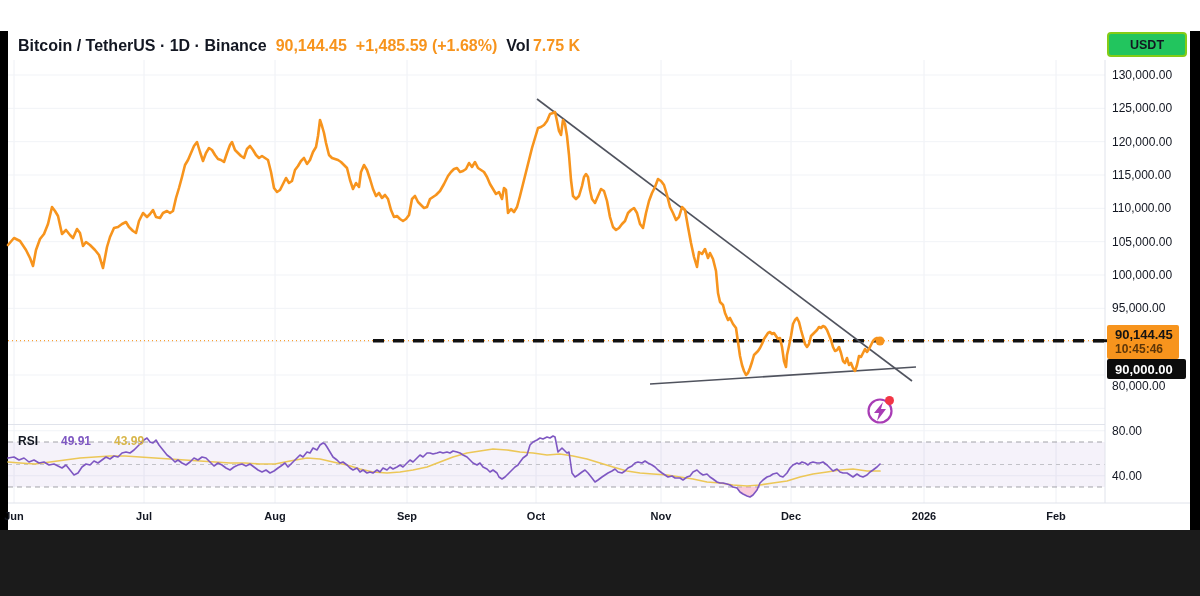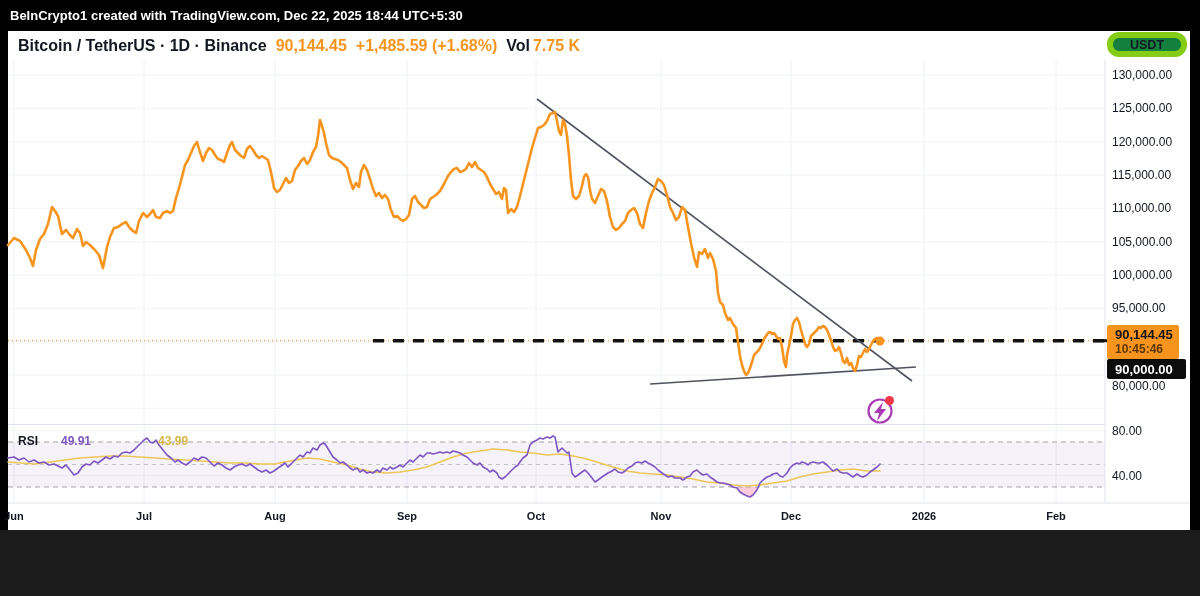--- a/index.html
+++ b/index.html
@@ -8,49 +8,46 @@
          font-family:"Liberation Sans","DejaVu Sans",sans-serif;}
   .topbar{position:absolute;left:0;top:0;width:1200px;height:31px;background:#000;
           color:#fff;display:flex;align-items:center;padding-left:10px;font-size:13px;font-weight:600;}
   .frame-left{position:absolute;left:0;top:31px;width:8px;height:499px;background:#000;}
   .frame-right{position:absolute;right:0;top:31px;width:10px;height:499px;background:#000;}
   .header{position:absolute;left:18px;top:37px;display:flex;align-items:baseline;
           font-size:16px;color:#131722;font-weight:600;white-space:nowrap;z-index:5;}
   .header .orange{color:#f7941d;}
   .header .gap{margin-left:9px;}
   .header .gap-sm{margin-left:3px;}
-  .usdt-btn{position:absolute;left:1107px;top:32px;width:80px;height:25px;background:#15803d;
-            border:6px solid #84cc16;border-radius:12px;display:flex;align-items:center;justify-content:center;
+  .usdt-btn{position:absolute;left:1107px;top:32px;width:80px;height:25px;background:#22c55e;
+            border:2px solid #84cc16;border-radius:4px;display:flex;align-items:center;justify-content:center;
             font-size:12.5px;font-weight:700;color:#131722;z-index:5;cursor:pointer;}
   #chart-svg{position:absolute;left:0;top:0;z-index:1;}
   .yaxis-label{position:absolute;left:1112px;font-size:12px;color:#131722;white-space:nowrap;z-index:2;}
   .xaxis-label{position:absolute;top:510px;font-size:11px;color:#131722;font-weight:600;
                transform:translateX(-50%);z-index:2;}
   .xaxis-label.bold{font-weight:700;}
   .badge-orange{position:absolute;left:1107px;top:325px;width:72px;height:34px;background:#f7941d;
                 border-radius:2px;padding:2px 0 0 8px;z-index:6;line-height:1.18;}
   .badge-orange .p{font-size:13px;font-weight:700;color:#141414;}
   .badge-orange .c{font-size:12px;font-weight:600;color:#5d3608;}
   .badge-black{position:absolute;left:1107px;top:359px;width:79px;height:20px;background:#0c0c0c;
                border-radius:2px;color:#fff;font-size:13px;font-weight:700;display:flex;
                align-items:center;padding-left:8px;z-index:6;}
   .rsi-legend{position:absolute;left:18px;top:434px;display:flex;gap:23px;font-size:12px;z-index:5;}
   .rsi-legend .n{color:#131722;font-weight:600;}
   .rsi-legend .v{color:#7e57c2;font-weight:700;}
-  .rsi-legend .m{color:#d8b64a;font-weight:700;margin-left:44px;}
+  .rsi-legend .m{color:#d8b64a;font-weight:700;}
   .bottombar{position:absolute;left:0;top:530px;width:1200px;height:66px;background:#1b1b1b;z-index:4;}
 </style>
 </head>
 <body>
 
 <div class="stage">
 
-  <div class="topbar">
-    <span>BeInCrypto1 created with TradingView.com, Dec 22, 2025 18:44 UTC+5:30</span>
-  </div>
 
   <div class="frame-left"></div>
   <div class="frame-right"></div>
 
   <svg id="chart-svg" width="1200" height="596" viewBox="0 0 1200 596">
       <line x1="14" y1="60" x2="14" y2="503" stroke="#eef0f5" stroke-width="1"></line>
       <line x1="144" y1="60" x2="144" y2="503" stroke="#eef0f5" stroke-width="1"></line>
       <line x1="275" y1="60" x2="275" y2="503" stroke="#eef0f5" stroke-width="1"></line>
       <line x1="407" y1="60" x2="407" y2="503" stroke="#eef0f5" stroke-width="1"></line>
       <line x1="536" y1="60" x2="536" y2="503" stroke="#eef0f5" stroke-width="1"></line>

